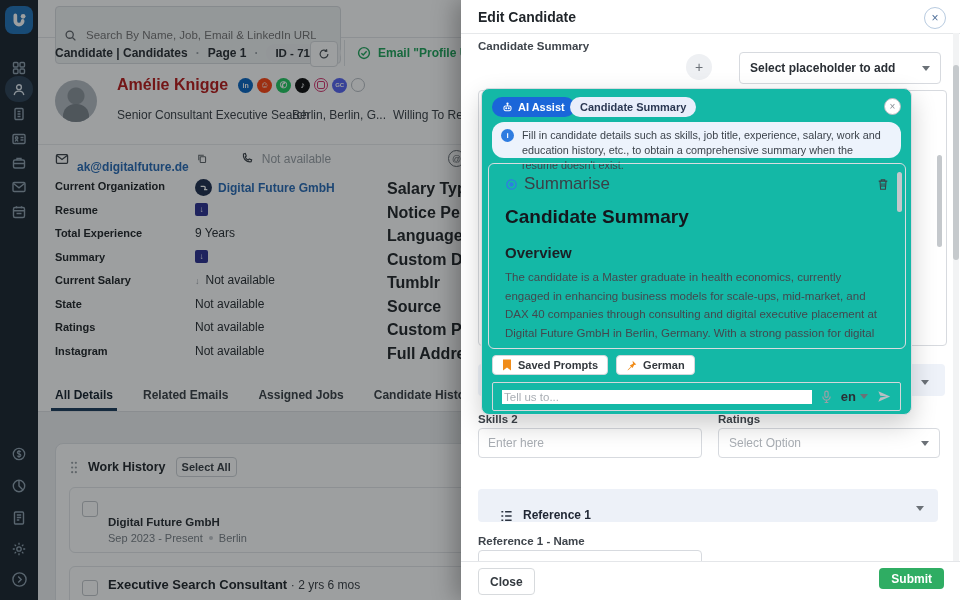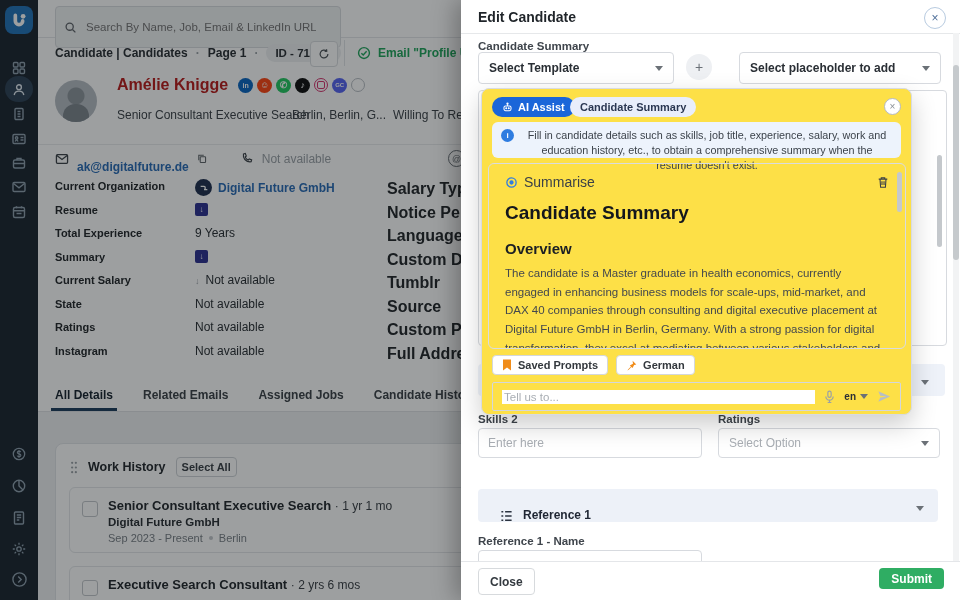--- a/index.html
+++ b/index.html
@@ -11,21 +11,21 @@
   .logo{position:absolute;left:5px;top:6px;width:28px;height:28px;border-radius:8px;background:#2273b9;
     display:flex;align-items:center;justify-content:center;}
   .snav{position:absolute;left:0;width:38px;height:24px;display:flex;align-items:center;justify-content:center;color:#8fa0ae;}
   .snav.active{color:#e3ebf2;}
   .snav.active::before{content:"";position:absolute;left:5px;top:-2px;width:28px;height:26px;border-radius:13px;background:#2e4256;}
   .snav svg{position:relative}
   
   .page{position:absolute;left:38px;top:0;width:922px;height:600px;background:#fff;overflow:hidden;z-index:2;}
   .topbar{position:absolute;left:0;top:0;width:100%;height:37px;border-bottom:1px solid #e4e7ea;background:#fff;}
   .search{position:absolute;left:17px;top:6px;width:268px;height:24px;background:#f1f3f4;border:1px solid #d9dcdf;
-    border-radius:4px;display:flex;align-items:center;padding:8px 8px;gap:7px;color:#5f6469;}
+    border-radius:4px;display:flex;align-items:center;padding:16px 8px;gap:7px;color:#5f6469;}
   .search input{border:0;background:transparent;outline:none;font-size:11.5px;color:#3c4248;width:230px;font-family:"Liberation Sans",sans-serif;}
   .crumbrow{position:absolute;left:0;top:40px;width:100%;height:28px;}
   .crumbs{position:absolute;left:17px;top:4px;display:flex;align-items:center;gap:8px;font-size:12px;font-weight:bold;color:#2a2f34;white-space:nowrap;}
   .dotsep::before{content:"·";color:#9aa0a6;font-weight:bold;}
   .chip{display:flex;align-items:center;gap:6px;background:#eef0f2;border-radius:10px;padding:3px 9px;font-size:11.5px;font-weight:bold;color:#2a2f34;}
   .refreshbox{position:absolute;left:272px;top:1px;width:26px;height:24px;border:1px solid #d9dcdf;border-radius:4px;
     display:flex;align-items:center;justify-content:center;color:#4a5056;background:#fff;}
   .status{position:absolute;left:306px;top:0;height:26px;display:flex;align-items:center;gap:7px;border-left:1px solid #e2e5e8;
     padding-left:12px;font-size:12px;font-weight:bold;color:#21a55c;white-space:nowrap;width:200px;overflow:hidden;}
   .profile{position:absolute;left:0;top:74px;width:100%;height:68px;}
@@ -112,51 +112,51 @@
   .refbar .rtitle{font-size:12px;font-weight:bold;color:#1f2633;}
   .refbar .caret{position:absolute;right:14px;top:13px;}
   .mfoot{position:absolute;left:0;bottom:0;width:100%;height:38px;background:#fff;border-top:1px solid #e4e6e9;z-index:6;}
   .btn-close{position:absolute;left:17px;top:6px;height:27px;padding:0 11px;border:1px solid #d7dadd;border-radius:4px;background:#fff;
     font-size:12px;font-weight:bold;color:#33393f;font-family:"Liberation Sans",sans-serif;}
   .btn-submit{position:absolute;right:16px;top:6px;height:21px;padding:0 12px;border:0;border-radius:4px;background:#2fad63;
     font-size:12px;font-weight:bold;color:#fff;font-family:"Liberation Sans",sans-serif;}
   .mscroll-track{position:absolute;right:1px;top:33px;width:6px;height:567px;background:#f2f3f4;}
   .mscroll-thumb{position:absolute;right:1px;top:65px;width:6px;height:195px;border-radius:3px;background:#c6cacd;}
   
-  .popup{position:absolute;left:20px;top:88px;width:429px;height:325px;background:#fde047;border:1px solid #d8dbe0;border-radius:8px;
+  .popup{position:absolute;left:20px;top:88px;width:429px;height:325px;background:#14b8a6;border:1px solid #d8dbe0;border-radius:8px;
     box-shadow:0 10px 26px rgba(0,0,0,.20);z-index:5;}
   .ppill{position:absolute;top:8px;height:20px;border-radius:11px;display:flex;align-items:center;gap:5px;padding:0 10px;
     font-size:11px;font-weight:bold;}
   .ppill.ai{left:10px;background:#1a66d9;color:#fff;}
   .ppill.doc{left:88px;background:#e9eefb;color:#2b3752;}
   .pclose{position:absolute;right:10px;top:9px;width:15px;height:15px;border:1.2px solid #b6bac0;border-radius:50%;
     color:#8a9097;font-size:10px;display:flex;align-items:center;justify-content:center;background:#fff;}
   .pclose::before{content:"×";}
-  .banner{position:absolute;left:10px;right:10px;top:33px;height:36px;background:#edf3fc;border-radius:6px;
-    display:flex;gap:8px;padding:6px 9px;box-sizing:border-box;text-align:center;}
+  .banner{position:absolute;left:10px;right:10px;top:33px;height:36px;background:#edf3fc;border-radius:12px;
+    display:flex;gap:8px;padding:6px 9px;box-sizing:border-box;}
   .infoi{flex:none;width:13px;height:13px;border-radius:50%;background:#2e7ce0;color:#fff;font-size:8px;font-weight:bold;
     display:flex;align-items:center;justify-content:center;margin-top:1px;}
   .infoi::before{content:"i";}
   .bannertext{font-size:10.8px;line-height:1.38;color:#3c434b;}
   .doccard{position:absolute;left:6px;right:5px;top:74px;height:186px;border:1px solid #d9dce0;border-radius:6px;
     overflow:hidden;padding:10px 16px;box-sizing:border-box;}
-  .sumrow{display:flex;align-items:center;gap:6px;font-size:14px;color:#3a4047;}
+  .sumrow{display:flex;align-items:center;gap:6px;font-size:17px;color:#3a4047;}
   .sumrow .grow{flex:1}
   .h1doc{font-size:19px;font-weight:bold;color:#141篇71d;color:#14171d;margin-top:12px;}
   .h2doc{font-size:15px;font-weight:bold;color:#1b1f24;margin-top:16px;}
   .pdoc{font-size:11.5px;line-height:1.62;color:#43484e;margin-top:7px;}
   .cardscroll{position:absolute;right:3px;top:8px;width:5px;height:40px;border-radius:3px;background:#c4c8cc;}
   .prompts{position:absolute;left:10px;top:266px;display:flex;gap:8px;}
   .pbtn{display:flex;align-items:center;gap:6px;border:1px solid #d3d7db;border-radius:4px;background:#fff;padding:3px 9px;
     font-size:11px;font-weight:bold;color:#33383d;font-family:"Liberation Sans",sans-serif;}
   .askrow{position:absolute;left:10px;right:10px;top:293px;height:27px;border:1px solid #d3d7db;border-radius:2px;
     display:flex;align-items:center;padding:0 9px;gap:9px;}
   .askrow input{flex:1;border:0;outline:none;font-size:11.5px;color:#3c4248;font-family:"Liberation Sans",sans-serif;}
   .askrow input::placeholder{color:#a9aeb4;}
-  .lang{display:flex;align-items:center;gap:4px;font-size:10px;font-weight:bold;color:#2a2f35;}
+  .lang{display:flex;align-items:center;gap:4px;font-size:13px;font-weight:bold;color:#2a2f35;}
 </style>
 </head>
 <body>
 
 <div class="stage">
 
   <nav class="sidebar">
     <div class="logo">
       <svg width="22" height="22" viewBox="0 0 24 24">
           <path d="M8 7v6a4 4 0 0 0 8 0" fill="none" stroke="#fff" stroke-width="4" stroke-linecap="round"></path>
@@ -391,21 +391,20 @@
             <circle cx="2" cy="7" r="1.2"></circle>
             <circle cx="6" cy="7" r="1.2"></circle>
             <circle cx="2" cy="12" r="1.2"></circle>
             <circle cx="6" cy="12" r="1.2"></circle>
           </svg>
         <span class="whtitle">Work History</span>
         <button class="selall">Select All</button>
       </div>
       <div class="witem">
         <span class="wcheck"></span>
-        <span class="wline1"><span>Senior Consultant Executive Search</span> <span class="wdur">· 1 yr 1 mo</span></span>
         <span class="wline2">Digital Future GmbH</span>
         <span class="wline3">
             <span>Sep 2023 - Present</span>
             <span class="bdot"></span>
             <span>Berlin</span>
           </span>
       </div>
       <div class="witem short">
         <span class="wcheck"></span>
         <span class="wline1"><span>Executive Search Consultant</span> <span class="wdur">· 2 yrs 6 mos</span></span>
@@ -415,24 +414,20 @@
 
   <div class="overlay"></div>
 
   <section class="modal">
     <div class="mhead">
       <span class="mtitle">Edit Candidate</span>
       <span class="mclose"></span>
     </div>
 
     <span class="flabel" style="left:17px;top:40px">Candidate Summary</span>
-    <div class="sel" style="left:17px;top:52px;width:174px">
-      <span>Select Template</span>
-      <span class="caret"></span>
-    </div>
     <button class="plusbtn"></button>
     <div class="sel" style="left:278px;top:52px;width:180px">
       <span>Select placeholder to add</span>
       <span class="caret"></span>
     </div>
 
     <div class="txtarea">
       <span class="txtscroll"></span>
     </div>
     <div class="secbar">

